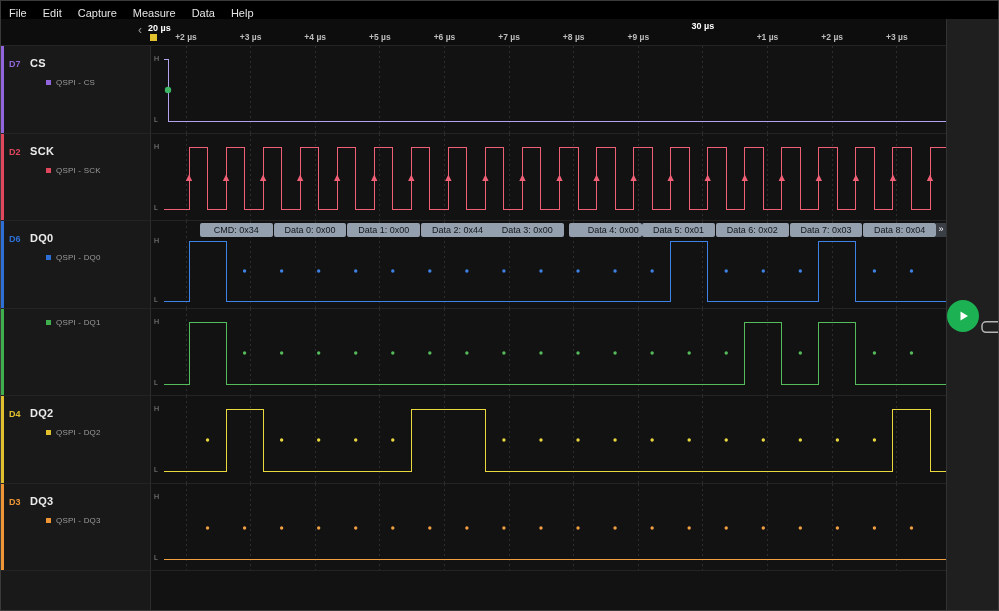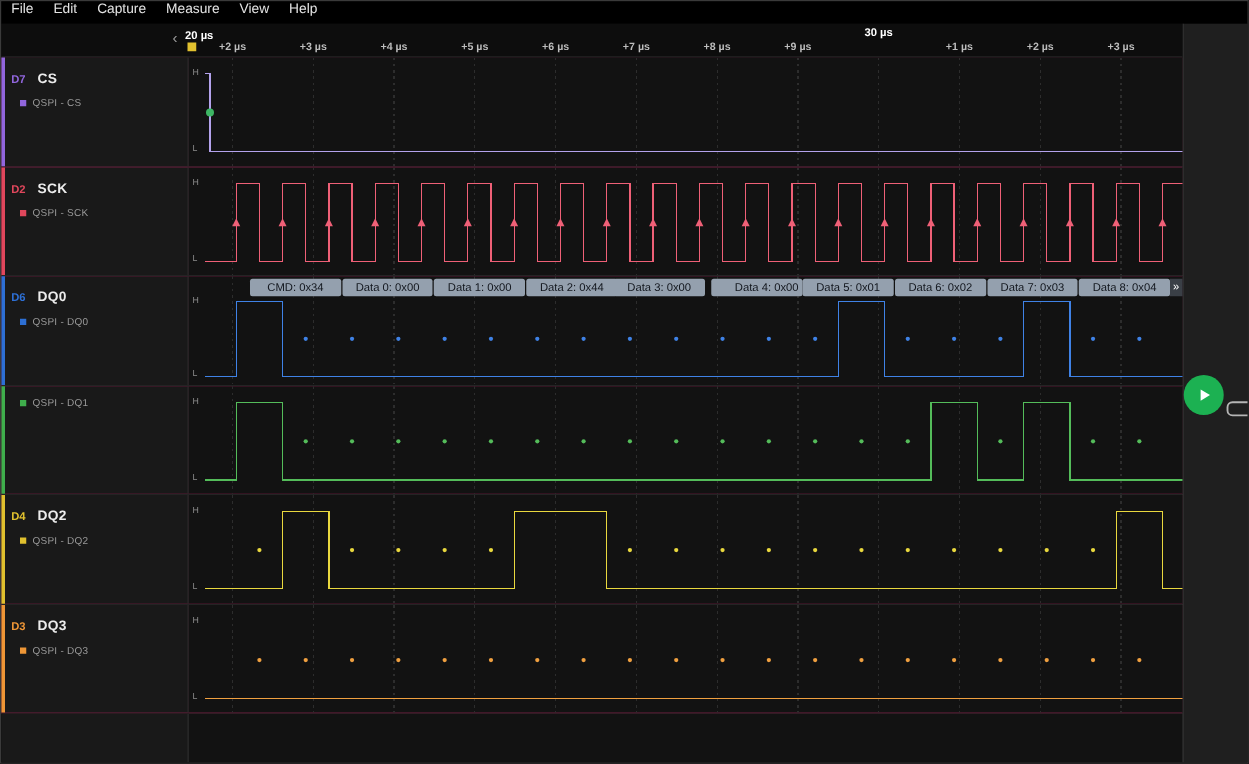--- a/index.html
+++ b/index.html
@@ -1,39 +1,39 @@
 <!DOCTYPE html>
 <html style="--play-button: #1cb152; --trigger-dot: #3db564; --annotation-bg: #94a0ae; --annotation-text: #12161d; --grid-line: #2d2d2d;"><head>
 <meta charset="utf-8">
 <style>
   * { margin:0; padding:0; box-sizing:border-box; }
   html,body { background:#000; }
   body { font-family:"Liberation Sans", sans-serif; }
   .app { width:999px; height:611px; background:#0d0d0d; border:1px solid #3a3a3a;
          display:flex; flex-direction:column; overflow:hidden; }
-  .menubar { flex:0 0 18px; background:#000; display:flex; align-items:flex-start; }
+  .menubar { flex:0 0 18px; background:#000; display:flex; align-items:flex-end; }
   .menu-item { color:#e4e4e4; font-size:11px; padding:0 8px; display:flex; align-items:center; cursor:default; }
   .content { flex:1; display:flex; min-height:0; }
   .left { width:945px; flex:0 0 945px; display:flex; flex-direction:column; }
   .timeline { flex:0 0 27px; position:relative; background:#0d0d0d; border-bottom:1px solid #242424; cursor:ew-resize; }
   .tick-label { position:absolute; top:13px; transform:translateX(-50%); font-size:8.5px; font-weight:bold;
                 color:#bdbdbd; white-space:nowrap; }
   .major-label { position:absolute; top:2px; transform:translateX(-50%); font-size:9px; font-weight:bold;
                  color:#fff; white-space:nowrap; }
   .back-arrow { position:absolute; left:137px; top:5px; color:#999; font-size:12px; line-height:12px; }
   .origin-label { position:absolute; left:147px; top:4px; color:#fff; font-size:9px; font-weight:bold; }
   .trigger-marker { position:absolute; left:149px; top:15px; width:7px; height:7px; background:#e2c12f; cursor:pointer; }
   .rows { flex:0 0 525px; display:flex; flex-direction:column; background:#be185d; }
   .row { height:87.5px; display:flex; border-bottom:1px solid #242424; }
   .row-left { flex:0 0 150px; position:relative; background:#191919; border-right:1px solid #2c2c2c; cursor:pointer; }
   .strip { position:absolute; left:0; top:0; bottom:0; width:3px; }
   .row-title { display:flex; align-items:baseline; padding:11px 0 0 8px; }
   .ch-id { font-size:9px; font-weight:bold; width:21px; flex:0 0 21px; }
   .ch-name { font-size:11px; font-weight:bold; color:#ececec; letter-spacing:.3px; }
-  .row-sub { display:flex; align-items:center; margin:9px 0 0 15px; gap:5px; }
+  .row-sub { display:flex; align-items:center; margin:9px 0 0 45px; gap:5px; }
   .ch-square { width:5px; height:5px; flex:0 0 5px; }
   .ch-sub { font-size:8px; color:#9a9a9a; letter-spacing:.2px; }
   .row-wave { flex:1; position:relative; background:#121212; }
   .wave-svg { position:absolute; left:0; top:0; width:100%; height:100%; }
   .hl { position:absolute; left:3px; font-size:7px; line-height:8px; color:#8d8d8d; }
   .annotations { position:absolute; left:0; right:0; top:2px; height:14px; z-index:2; }
   .ann { position:absolute; top:0; height:14px; background:var(--annotation-bg); color:var(--annotation-text);
          font-size:9px; line-height:14px; text-align:center; white-space:nowrap; overflow:hidden;
          border-radius:2px; cursor:pointer; }
   .ann-more { position:absolute; right:0; top:0; width:10px; height:14px; background:#3a3f46; color:#fff;
@@ -54,21 +54,21 @@
 </head>
 <body>
 
 <div class="app">
 
   <div class="menubar">
       <span class="menu-item">File</span>
       <span class="menu-item">Edit</span>
       <span class="menu-item">Capture</span>
       <span class="menu-item">Measure</span>
-      <span class="menu-item">View</span>
+      <span class="menu-item">Data</span>
       <span class="menu-item">Help</span>
     </div>
 
   <div class="content">
     <div class="left">
 
       <div class="timeline">
         <span class="back-arrow">‹</span>
         <span class="origin-label">20 µs</span>
         <span class="trigger-marker"></span>

